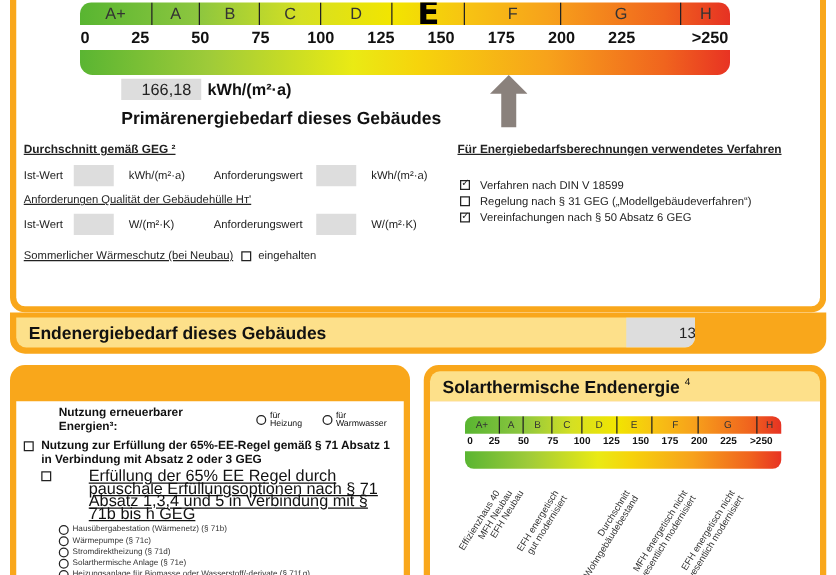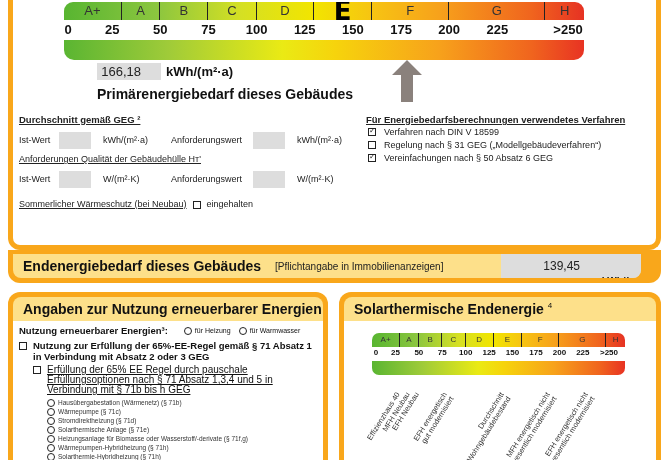--- a/index.html
+++ b/index.html
@@ -14,67 +14,67 @@
   .classbar .seg { position: absolute; top: 0; height: 18px; border-right: 1px solid #222;
     font-size: 13px; text-align: center; line-height: 18px; color: #333; }
   .classbar .seg.last { border-right: none; }
   .classbar .seg.active { font-weight: bold; font-size: 26px; color: #000; line-height: 18px; font-family: "DejaVu Sans", sans-serif; }
   .ticks { position: relative; height: 16px; margin-top: 2px; font-weight: bold; font-size: 13px; }
   .ticks span { position: absolute; top: 0; transform: translateX(-50%); white-space: nowrap; }
   .gradbar { height: 20px; border-radius: 0 0 10px 10px; margin-top: 2px;
     background: linear-gradient(to right, #5ab532 0%, #9fcb39 20%, #eaea14 42%, #f6d40c 52%, #f7a21b 72%, #f0641e 90%, #e83323 100%); }
   .arrow { position: absolute; left: 392px; top: 60px; width: 30px; height: 42px; }
   .val-box { position: absolute; left: 97px; top: 63px; width: 64px; height: 17px; background: #ddd;
-    text-align: right; padding-right: 20px; font-size: 13px; line-height: 17px; color: #222; }
+    text-align: right; padding-right: 8px; font-size: 13px; line-height: 17px; color: #222; }
   .val-unit { position: absolute; left: 166px; top: 63px; font-size: 13px; font-weight: bold; line-height: 17px; }
   .val-title { position: absolute; left: 97px; top: 86px; font-size: 14px; font-weight: bold; }
 
   .req { position: absolute; left: 19px; top: 114px; font-size: 9px; color: #222; }
   .req .h { font-weight: bold; text-decoration: underline; font-size: 9.5px; }
   .req .sub { text-decoration: underline; margin-top: 9px; }
   .req .row { display: flex; align-items: center; margin-top: 7px; height: 16px; }
   .req .row .lbl { width: 40px; }
   .req .row .box { width: 32px; height: 17px; background: #ddd; margin-right: 12px; }
   .req .row .unit { width: 68px; }
   .req .row .lbl2 { width: 82px; }
   .req .summer { margin-top: 12px; display: flex; align-items: flex-end; }
   .cb { display: inline-block; width: 8px; height: 8px; border: 1px solid #222; margin: 0 6px; position: relative; }
   .cb.checked::after { content: "✓"; position: absolute; left: 0; top: -3px; font-size: 8px; line-height: 10px; }
 
   .proc { position: absolute; left: 366px; top: 114px; font-size: 9px; color: #222; }
-  .proc .h { font-weight: bold; text-decoration: underline; font-size: 9.5px; margin-bottom: 0; }
+  .proc .h { font-weight: bold; text-decoration: underline; font-size: 9.5px; margin-bottom: 16px; }
   .proc .item { display: flex; align-items: center; height: 13px; }
   .proc .item .cb { margin: 0 8px 0 2px; }
 
   
   .end-panel { position: absolute; left: 8px; top: 250px; width: 653px; height: 33px; background: #f9a71b;
     border-radius: 0 0 12px 12px; }
-  .end-inner { position: absolute; left: 5px; top: 4px; width: 628px; height: 24px; background: #fde08a; border-radius: 0 0 8px 8px; overflow: hidden; }
+  .end-inner { position: absolute; left: 5px; top: 4px; width: 543px; height: 24px; background: #fde08a; border-radius: 0 0 8px 8px; overflow: hidden; }
   .end-title { position: absolute; left: 10px; top: 4px; font-size: 14px; font-weight: bold; }
   .end-note { position: absolute; left: 262px; top: 7px; font-size: 10px; color: #222; }
   .end-valbox { position: absolute; left: 488px; top: 0; width: 155px; height: 24px; background: #ddd; }
   .end-val { position: absolute; right: 76px; top: 5px; font-size: 12px; color: #222; }
   .end-unit { position: absolute; right: 6px; top: 6px; font-size: 10px; font-weight: bold; margin-top: 16px; }
 
   
   .panel { position: absolute; top: 292px; height: 180px; background: #f9a71b; border-radius: 12px 12px 0 0; }
   .panel .head { position: absolute; left: 5px; top: 5px; right: 5px; height: 24px; background: #fde08a; border-radius: 8px 8px 0 0; }
   .panel .body { position: absolute; left: 5px; top: 29px; right: 5px; bottom: 0; background: #fff; }
   .panel-left { left: 8px; width: 320px; }
   .panel-right { left: 339px; width: 322px; }
   .head-title { position: absolute; left: 10px; top: 4px; font-size: 14px; font-weight: bold; }
   .head-title sup { font-size: 8px; font-weight: normal; }
 
   .ee { position: absolute; left: 6px; top: 4px; right: 6px; font-size: 9px; color: #111; }
-  .ee .line1 { display: flex; align-items: center; font-weight: bold; font-size: 9.5px; }
+  .ee .line1 { display: flex; align-items: center; font-weight: bold; font-size: 9.5px; margin-left: 28px; }
   .ee .radio-opt { display: inline-flex; align-items: center; font-weight: normal; font-size: 7px; margin-left: 8px; }
   .rd { display: inline-block; width: 8px; height: 8px; border: 1px solid #222; border-radius: 50%; margin-right: 3px; }
   .ee .big { display: flex; margin-top: 4px; font-weight: bold; font-size: 9.5px; line-height: 11px; }
   .ee .big .cb { margin: 2px 6px 0 0; flex: none; }
-  .ee .opt { display: flex; margin-top: 3px; margin-left: 14px; font-size: 10px; line-height: 10px; text-decoration: underline; }
+  .ee .opt { display: flex; margin-top: 3px; margin-left: 14px; font-size: 13px; line-height: 10px; text-decoration: underline; gap: 24px; }
   .ee .opt .cb { margin: 1px 6px 0 0; flex: none; text-decoration: none; }
   .ee .sublist { margin-left: 28px; margin-top: 3px; }
   .ee .sublist .r { display: flex; align-items: center; font-size: 6.5px; height: 9px; color: #333; }
 
   .mini { position: absolute; left: 28px; top: 12px; width: 253px; }
   .mini .classbar { height: 14px; border-radius: 7px 7px 0 0; }
   .mini .classbar .seg { height: 14px; line-height: 14px; font-size: 8px; }
   .mini .ticks { height: 12px; font-size: 8px; margin-top: 1px; }
   .mini .gradbar { height: 14px; border-radius: 0 0 7px 7px; margin-top: 1px; }
   .labels { position: absolute; left: 28px; top: 70px; width: 253px; height: 100px; }
@@ -160,32 +160,28 @@
   </div>
   <div class="item">
     <span class="cb checked"></span>
     <span>Vereinfachungen nach § 50 Absatz 6 GEG</span>
   </div>
 </div>
 
 <div class="end-panel">
   <div class="end-inner">
     <span class="end-title">Endenergiebedarf dieses Gebäudes</span>
-    <span class="end-note">[Pflichtangabe in Immobilienanzeigen]</span>
     <div class="end-valbox">
       <span class="end-val">139,45</span>
       <span class="end-unit">kWh/(m²a)</span>
     </div>
   </div>
 </div>
 
 <div class="panel panel-left">
-  <div class="head">
-    <span class="head-title">Angaben zur Nutzung erneuerbarer Energien</span>
-  </div>
   <div class="body">
     <div class="ee">
       <div class="line1">
         <span>Nutzung erneuerbarer Energien³:</span>
         <span class="radio-opt" style="margin-left:16px">
           <span class="rd"></span>
           <span>für Heizung</span>
         </span>
         <span class="radio-opt">
           <span class="rd"></span>

